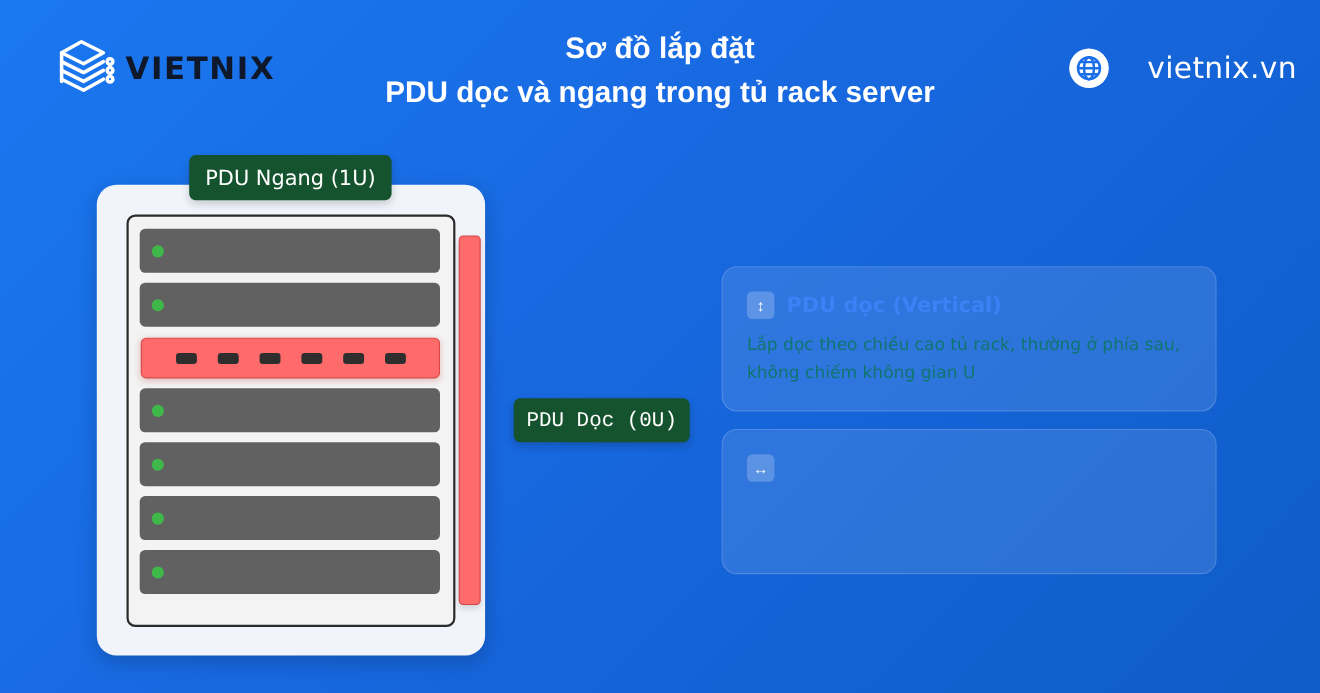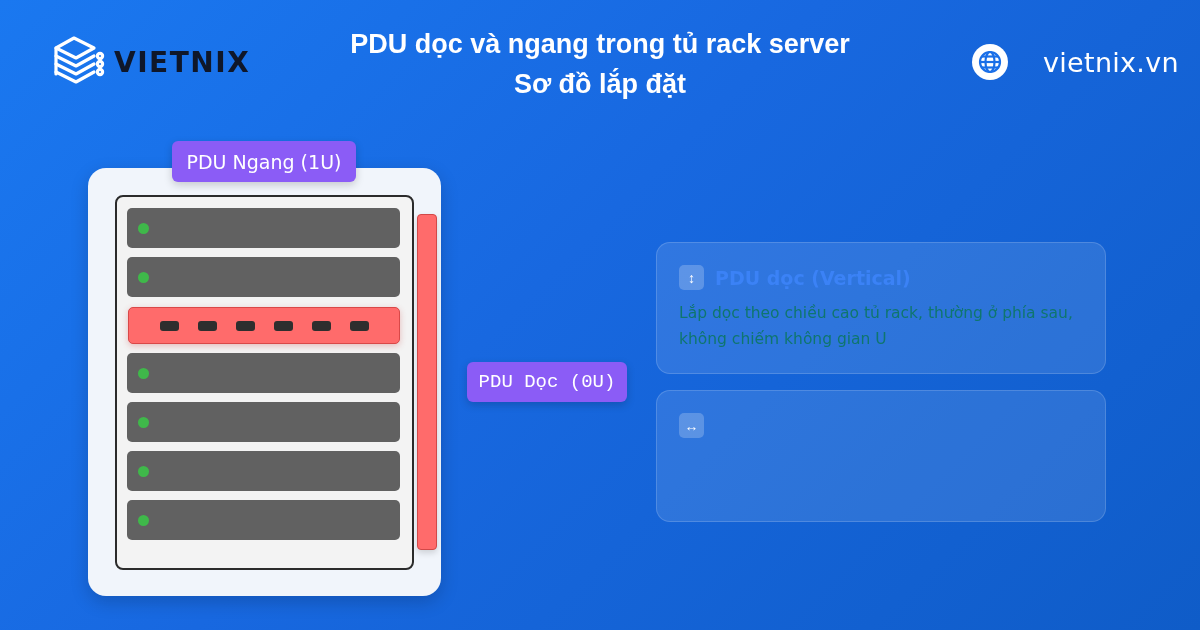--- a/index.html
+++ b/index.html
@@ -18,21 +18,21 @@
   .site-text { font-size: 27px; color: #fff; font-family: "DejaVu Sans", sans-serif; font-weight: normal; letter-spacing: 0.3px; margin-left: 17px; }
   .title { position: absolute; left: 0; right: 0; top: 24px; text-align: center; font-weight: bold; font-size: 27px; line-height: 40px; }
 
   .rack-panel { position: absolute; left: 88px; top: 168px; width: 353px; height: 428px; background: #f1f5fb; border-radius: 18px; box-shadow: 0 6px 18px rgba(0,0,0,0.18); }
   .rack-frame { position: absolute; left: 115px; top: 195px; width: 299px; height: 375px; background: #f3f3f3; border: 2.5px solid #2b2b2b; border-radius: 8px; }
   .unit { position: absolute; left: 127px; width: 273px; height: 40px; background: #616161; border-radius: 5px; }
   .unit .led { position: absolute; left: 11px; top: 15px; width: 11px; height: 11px; border-radius: 50%; background: #3fb84a; }
   .pdu-h { position: absolute; left: 128px; top: 307px; width: 272px; height: 37px; background: #ff6b6b; border: 1.5px solid #d94848; border-radius: 5px; display: flex; align-items: center; justify-content: center; gap: 19px; box-shadow: 0 2px 6px rgba(200,60,60,0.3); }
   .outlet { width: 19px; height: 10px; background: #2e2e2e; border-radius: 3px; }
   .pdu-v { position: absolute; left: 417px; top: 214px; width: 20px; height: 336px; background: #ff6b6b; border: 1.5px solid #d24848; border-radius: 4px; box-shadow: 0 3px 6px rgba(0,0,0,0.15); }
-  .tag { position: absolute; background: #8b5cf6; color: #fff; font-family: "DejaVu Sans", sans-serif; font-size: 19px; border-radius: 6px; display: flex; align-items: center; justify-content: center; box-shadow: 0 3px 8px rgba(0,0,0,0.18); }
+  .tag { position: absolute; background: #14532d; color: #fff; font-family: "DejaVu Sans", sans-serif; font-size: 19px; border-radius: 6px; display: flex; align-items: center; justify-content: center; box-shadow: 0 3px 8px rgba(0,0,0,0.18); }
   .tag-h { left: 172px; top: 141px; width: 184px; height: 41px; }
   .tag-v { left: 467px; top: 362px; width: 160px; height: 40px; font-size: 19px; font-family: Liberation Mono, monospace; }
 
   .card { position: absolute; left: 656px; width: 450px; background: rgba(255,255,255,0.11); border: 1px solid rgba(255,255,255,0.16); border-radius: 14px; padding: 22px 22px 0 22px; }
   .card-1 { top: 242px; height: 132px; }
   .card-2 { top: 390px; height: 132px; }
   .card-head { display: flex; align-items: center; gap: 11px; }
   .card-icon { width: 25px; height: 25px; border-radius: 5px; background: rgba(255,255,255,0.22); display: flex; align-items: center; justify-content: center; font-size: 14px; color: #fff; }
   .card-title { font-family: "DejaVu Sans", sans-serif; font-weight: bold; font-size: 19px; color: #3b82f6; }
   .card-desc { margin-top: 10px; font-family: "DejaVu Sans", sans-serif; font-size: 15.5px; line-height: 26px; color: #0f766e; width: 420px; }
@@ -48,22 +48,22 @@
     <path d="M4 38 L24 48 L42 38"></path>
     <path d="M4 14 L4 40"></path>
     <circle cx="48" cy="22" r="2.6"></circle>
     <circle cx="48" cy="30" r="2.6"></circle>
     <circle cx="48" cy="38" r="2.6"></circle>
   </svg>
   <span class="logo-text">VIETNIX</span>
 </div>
 
 <div class="title">
+  <div>Sơ đồ lắp đặt</div>
   <div>PDU dọc và ngang trong tủ rack server</div>
-  <div>Sơ đồ lắp đặt</div>
 </div>
 
 <div class="site">
   <div class="globe">
     <svg width="26" height="26" viewBox="0 0 26 26" fill="none" stroke="#1a6fe8" stroke-width="2.2">
       <circle cx="13" cy="13" r="10"></circle>
       <ellipse cx="13" cy="13" rx="4.5" ry="10"></ellipse>
       <line x1="3" y1="13" x2="23" y2="13"></line>
       <line x1="5" y1="7.5" x2="21" y2="7.5"></line>
       <line x1="5" y1="18.5" x2="21" y2="18.5"></line>

